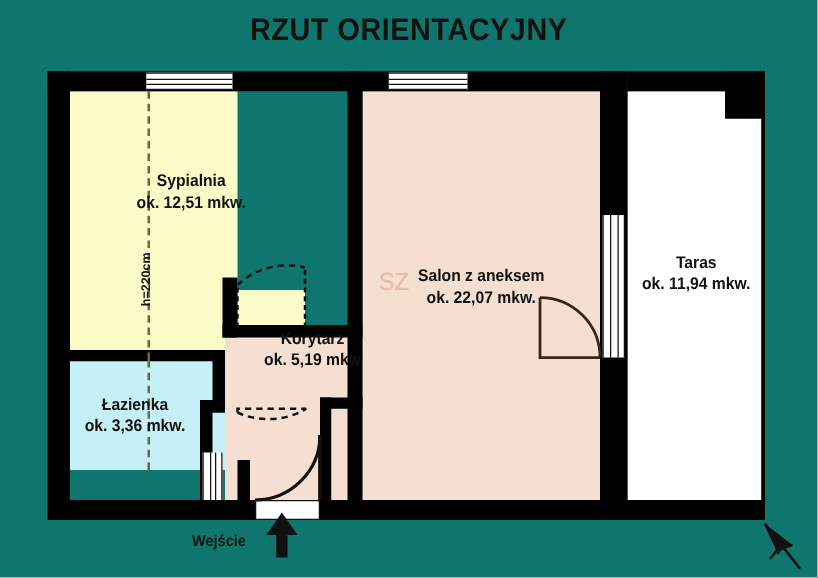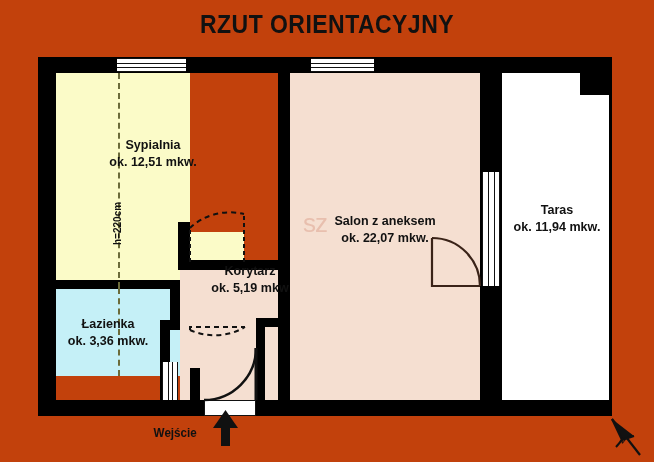--- a/index.html
+++ b/index.html
@@ -7,21 +7,21 @@
     padding: 0;
     background: #ffffff;
   }
   body {
     font-family: "Liberation Sans", sans-serif;
   }
   #page {
     position: relative;
     width: 654px;
     height: 462px;
-    background: #c2410c;
+    background: #0f766e;
     overflow: hidden;
   }
 
   
   #title {
     position: absolute;
     left: 0;
     top: 10px;
     width: 654px;
     text-align: center;

